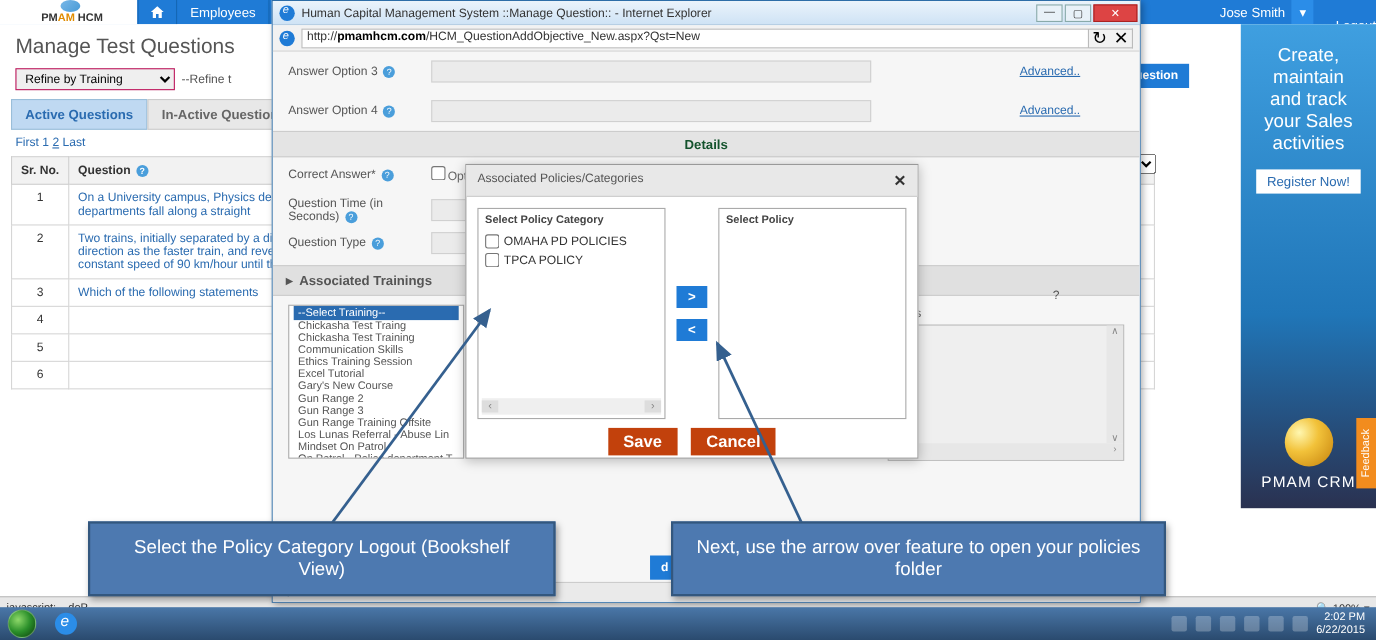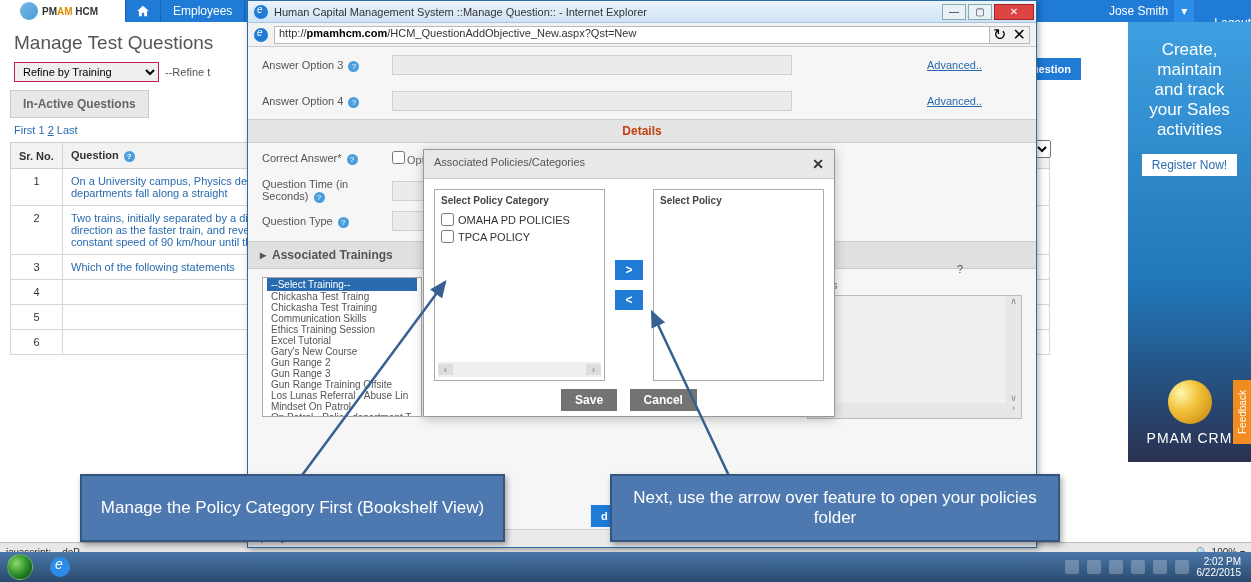--- a/index.html
+++ b/index.html
@@ -1,20 +1,20 @@
 <!DOCTYPE html>
 <html><head>
 <meta charset="utf-8">
 <style>
 * { box-sizing: border-box; margin: 0; padding: 0; font-family: Arial, sans-serif; }
 body { width: 1251px; height: 582px; overflow: hidden; background: #fff; position: relative; }
 
 
 .topbar { height: 22px; background: #1f7bd6; display: flex; align-items: center; color: #fff; font-size: 12px; position: relative; }
-.topbar .logo-wrap { background: #fff; width: 125px; height: 22px; display: flex; align-items: center; padding-left: 20px; }
+.topbar .logo-wrap { background: #fff; width: 125px; height: 22px; display: flex; align-items: center; padding-left: 6px; flex-direction: column; }
 .topbar .logo-circle { width: 18px; height: 18px; border-radius: 50%; background: linear-gradient(135deg,#7ab8e8,#479ad6); margin-right: 4px; }
 .topbar .logo-txt { font-size: 10px; color: #333; font-weight: bold; }
 .topbar .logo-txt .am { color: #e08c00; }
 .topbar .home-icon { width: 36px; height: 22px; background: #1f7bd6; display: flex; align-items: center; justify-content: center; border-left: 1px solid #1467b5; border-right: 1px solid #1467b5; }
 .topbar .home-icon svg { fill: #fff; width: 14px; height: 14px; }
 .topbar .menu-item { padding: 0 12px; height: 22px; display: flex; align-items: center; border-right: 1px solid #1467b5; }
 .topbar .spacer { flex: 1; }
 .topbar .user-name { padding-right: 6px; }
 .topbar .dropdown-arrow { background: #2b8de8; width: 20px; height: 22px; display: flex; align-items: center; justify-content: center; margin-right: 20px; }
 .topbar .logout { padding-right: 0; margin-top: 24px; }
@@ -62,21 +62,21 @@
 .ie-addr .addr-input { flex: 1; height: 18px; border: 1px solid #bbb; background: #fff; font-size: 11px; padding: 0 4px; color: #333; }
 .ie-addr .addr-input b { color: #000; }
 .ie-addr .addr-end { width: 40px; height: 18px; border: 1px solid #bbb; border-left: none; display: flex; align-items: center; justify-content: space-around; }
 
 .ie-body { height: calc(100% - 46px); overflow: hidden; position: relative; background: #f6f6f6; }
 .form-row { display: flex; align-items: center; padding: 8px 14px; font-size: 11px; color: #555; }
 .form-row .lbl { width: 130px; }
 .form-row .help-icon { display: inline-block; width: 11px; height: 11px; border-radius: 50%; background: #4a9edb; color: #fff; font-size: 8px; text-align: center; line-height: 11px; margin-left: 2px; }
 .form-row .field { flex: 1; max-width: 400px; height: 20px; background: #ebebeb; border: 1px solid #d0d0d0; }
 .form-row .adv-link { margin-left: auto; margin-right: 40px; color: #2a6bb0; text-decoration: underline; font-size: 11px; }
-.details-hdr { background: #e4e4e4; text-align: center; font-size: 12px; color: #c2410c; font-weight: bold; padding: 4px 0; border-top: 1px solid #ccc; border-bottom: 1px solid #ccc; }
+.details-hdr { background: #e4e4e4; text-align: center; font-size: 12px; color: #14532d; font-weight: bold; padding: 4px 0; border-top: 1px solid #ccc; border-bottom: 1px solid #ccc; }
 .opts label { font-size: 11px; color: #666; margin-right: 10px; }
 .opts input { margin-right: 2px; }
 
 .assoc-hdr { background: #e0e0e0; color: #555; font-size: 12px; font-weight: bold; padding: 6px 12px; border-top: 1px solid #ccc; border-bottom: 1px solid #ccc; }
 .assoc-hdr .arrow { display: inline-block; margin-right: 6px; }
 .training-list { margin: 8px 14px; border: 1px solid #aaa; width: 160px; height: 140px; overflow: hidden; font-size: 10px; color: #555; background: #fff; position: relative; }
 .training-list .tl-inner { position: absolute; width: 100%; }
 .training-list .sel { background: #2a6bb0; color: #fff; padding: 1px 4px; }
 .training-list div { padding: 0 4px; white-space: nowrap; }
 
@@ -95,21 +95,21 @@
 .modal-body { display: flex; padding: 10px 10px 0; height: 202px; gap: 10px; }
 .modal-col { border: 1px solid #aaa; background: #fff; font-size: 11px; color: #333; position: relative; flex: 1; }
 .modal-col .col-hdr { font-weight: bold; padding: 5px 6px; border-bottom: 0; color: #444; font-size: 10px; }
 .modal-col .chk-row { padding: 2px 6px; display: flex; align-items: center; }
 .modal-col .chk-row input { margin-right: 4px; }
 .modal-col .scroll-h { position: absolute; left: 3px; right: 3px; bottom: 3px; height: 15px; background: #efefef; display: flex; justify-content: space-between; align-items: center; }
 .modal-col .scroll-h span { width: 15px; text-align: center; font-size: 10px; color: #888; background: #ddd; }
 .modal-mid { width: 28px; display: flex; flex-direction: column; justify-content: center; gap: 10px; }
 .modal-mid button { background: #1f7bd6; color: #fff; border: none; font-size: 12px; height: 20px; cursor: pointer; font-weight: bold; }
 .modal-ftr { text-align: center; padding-top: 8px; }
-.modal-ftr button { background: #737373; color: #fff; border: none; font-size: 12px; padding: 4px 14px; margin: 0 4px; cursor: pointer; font-weight: bold; }
+.modal-ftr button { background: #c2410c; color: #fff; border: none; font-size: 15px; padding: 4px 14px; margin: 0 4px; cursor: pointer; font-weight: bold; }
 
 
 .ie-bottom-bar { position: absolute; bottom: 20px; left: 50%; transform: translateX(-50%); display: flex; gap: 6px; }
 .ie-bottom-bar button { background: #1f7bd6; color: #fff; border: none; font-size: 11px; padding: 5px 10px; font-weight: bold; }
 .ie-status { position: absolute; bottom: 0; left: 0; right: 0; height: 18px; background: #eaeaea; border-top: 1px solid #ccc; font-size: 10px; color: #555; padding: 2px 8px; }
 
 
 .callout { position: absolute; background: #4d79b0; border: 2px solid #33577e; color: #fff; font-size: 17px; text-align: center; display: flex; align-items: center; justify-content: center; padding: 8px 18px; z-index: 60; box-shadow: 2px 3px 6px rgba(0,0,0,.35); }
 .callout1 { left: 80px; top: 474px; width: 425px; height: 68px; }
 .callout2 { left: 610px; top: 474px; width: 450px; height: 68px; }
@@ -161,20 +161,21 @@
 
 <div class="page">
   <div class="page-title">Manage Test Questions</div>
   <div class="filters">
     <select>
       <option>Refine by Training</option>
     </select>
     <span class="refine-txt">--Refine t</span>
   </div>
   <div class="tabs">
+    <div class="tab active">Active Questions</div>
     <div class="tab">In-Active Questions</div>
   </div>
   <div class="paging">
     <span style="text-decoration:none;">First  1 </span><span>2</span><span style="text-decoration:none;"> Last</span>
   </div>
 
   <table class="data-table">
     <thead>
       <tr>
         <th>Sr. No.</th>
@@ -373,21 +374,21 @@
   <line x1="10" y1="208" x2="155" y2="12" stroke="#35608f" stroke-width="2.5" marker-end="url(#ah1)"></line>
 </svg>
 <svg class="arrow-svg" style="left:640px; top:300px; width:200px; height:190px;">
   <defs>
       <marker id="ah2" markerWidth="8" markerHeight="8" refX="6" refY="3" orient="auto">
         <path d="M0,0 L7,3 L0,6 Z" fill="#35608f"></path>
       </marker>
     </defs>
   <line x1="90" y1="178" x2="12" y2="12" stroke="#35608f" stroke-width="2.5" marker-end="url(#ah2)"></line>
 </svg>
-<div class="callout callout1">Manage the Policy Category First (Bookshelf View)</div>
+<div class="callout callout1">Select the Policy Category Logout (Bookshelf View)</div>
 <div class="callout callout2">Next, use the arrow over feature to open your policies folder</div>
 
 <div class="taskbar">
   <div class="start">
       <div class="start-orb"></div>
     </div>
   <div class="tb-ico">
       <div class="ie"></div>
     </div>
   <div class="spacer"></div>

